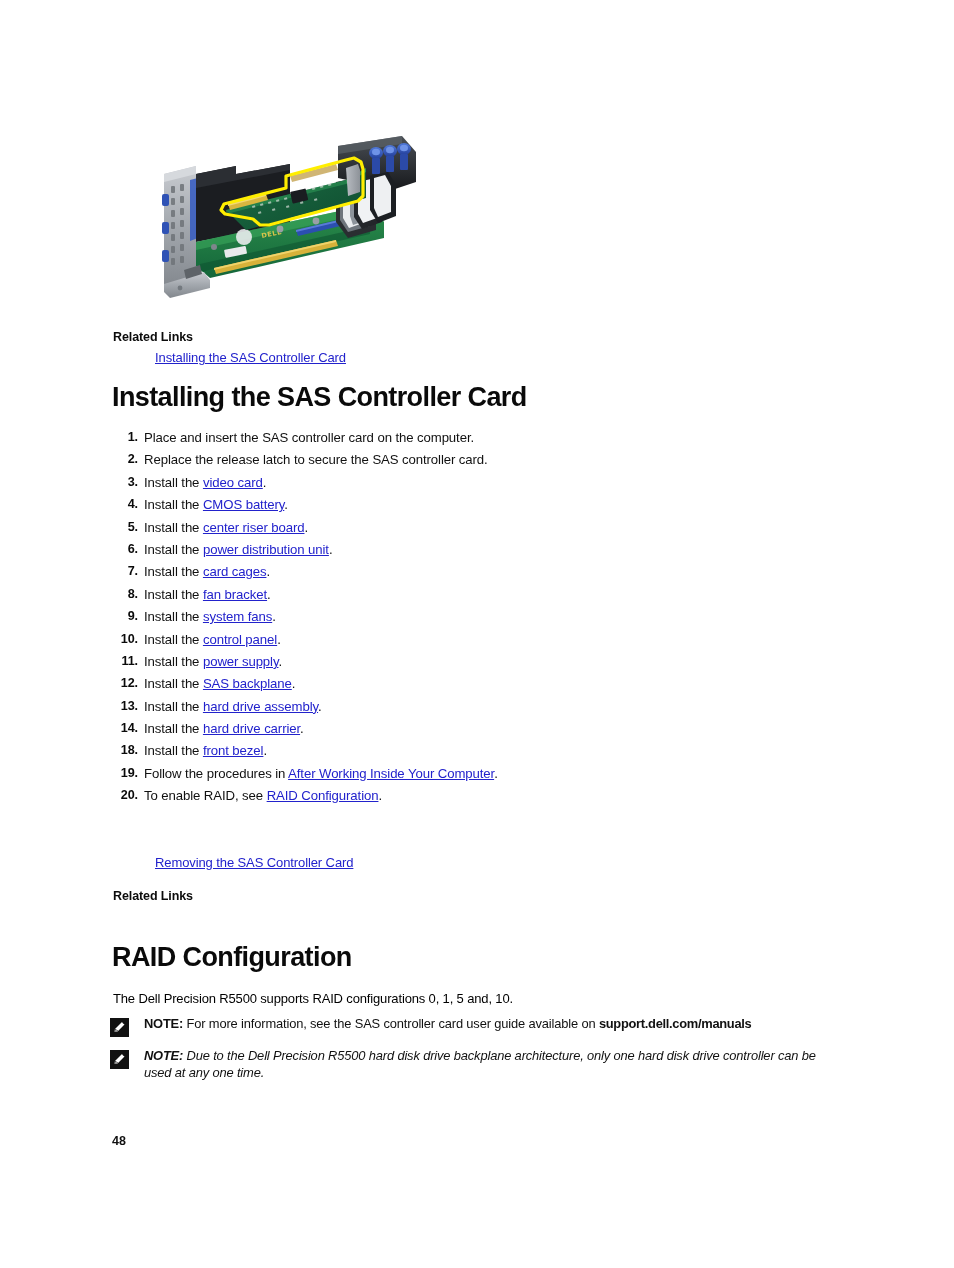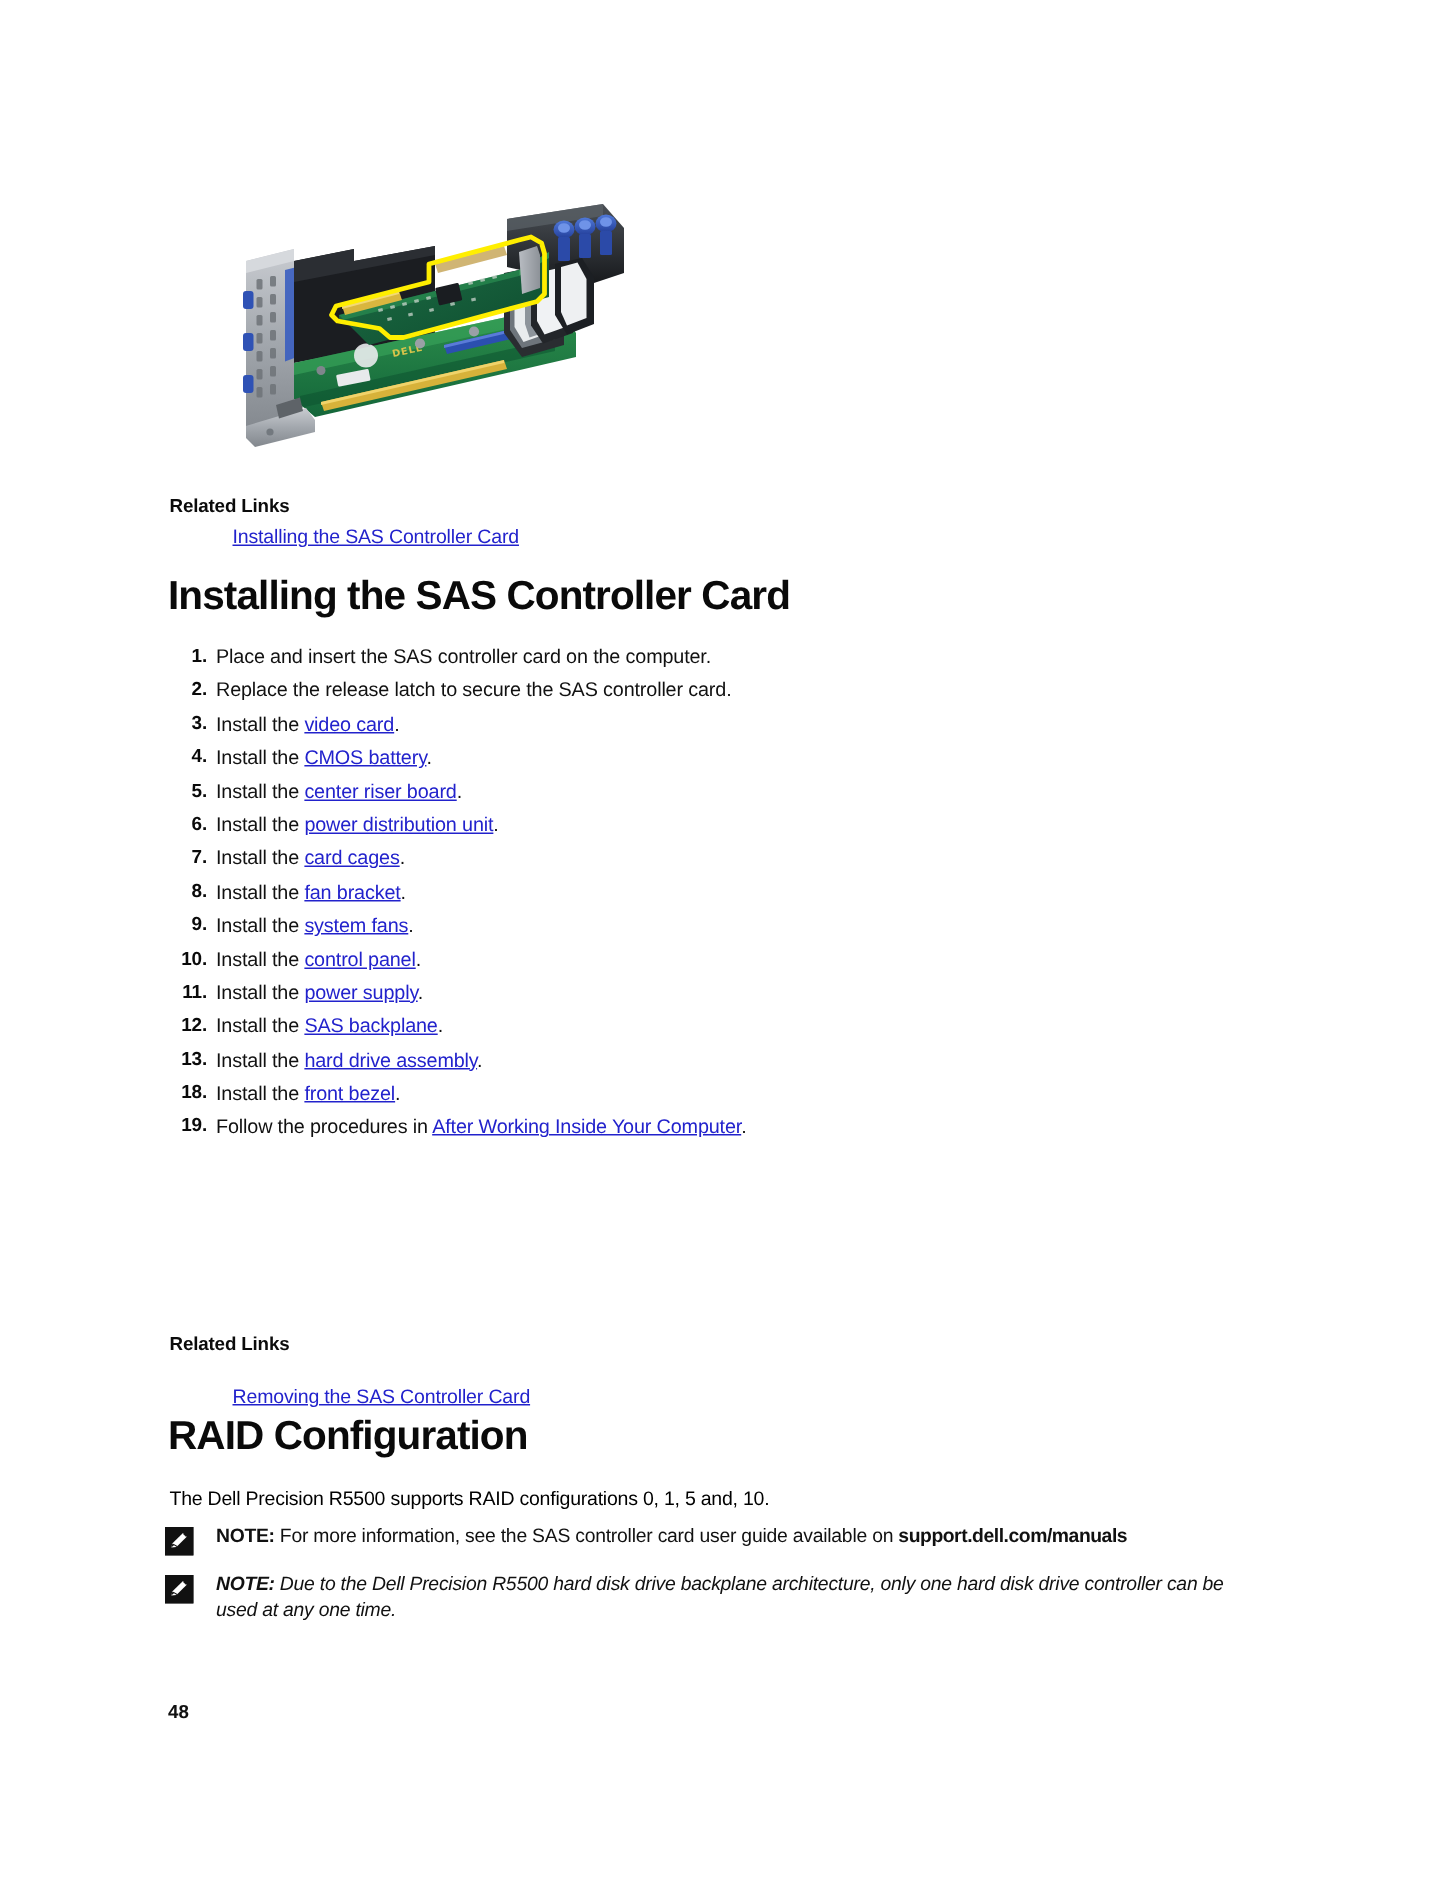--- a/index.html
+++ b/index.html
@@ -364,31 +364,39 @@
       </li>
       <li class="step">
         <span class="num">12.</span>
         <span class="txt"><span>Install the </span><a>SAS backplane</a><span>.</span></span>
       </li>
       <li class="step">
         <span class="num">13.</span>
         <span class="txt"><span>Install the </span><a>hard drive assembly</a><span>.</span></span>
       </li>
       <li class="step">
+        <span class="num">14.</span>
+        <span class="txt"><span>Install the </span><a>hard drive carrier</a><span>.</span></span>
+      </li>
+      <li class="step">
         <span class="num">18.</span>
         <span class="txt"><span>Install the </span><a>front bezel</a><span>.</span></span>
       </li>
       <li class="step">
         <span class="num">19.</span>
         <span class="txt"><span>Follow the procedures in </span><a>After Working Inside Your Computer</a><span>.</span></span>
       </li>
+      <li class="step">
+        <span class="num">20.</span>
+        <span class="txt"><span>To enable RAID, see </span><a>RAID Configuration</a><span>.</span></span>
+      </li>
     </ol>
 
   <div class="related-heading" style="left:113px; top:889px;">Related Links</div>
-  <a class="related-link" style="left:155px; top:923px;">Removing the SAS Controller Card</a>
+  <a class="related-link" style="left:155px; top:855px;">Removing the SAS Controller Card</a>
 
   <h1 class="section-title" style="left:112px; top:944px;">RAID Configuration</h1>
 
   <div class="body-para" style="left:113px; top:991px;">The Dell Precision R5500 supports RAID configurations 0, 1, 5 and, 10.</div>
 
   <div class="note" style="top:1016px;">
     <div class="note-icon">
       <svg viewBox="0 0 19 19" width="19" height="19" xmlns="http://www.w3.org/2000/svg">
         <rect x="0" y="0" width="19" height="19" fill="#111111"></rect>
         <path d="M4.2 13.6 L5.0 10.9 L12.0 4.0 L14.5 6.5 L7.6 13.4 Z" fill="#ffffff"></path>

